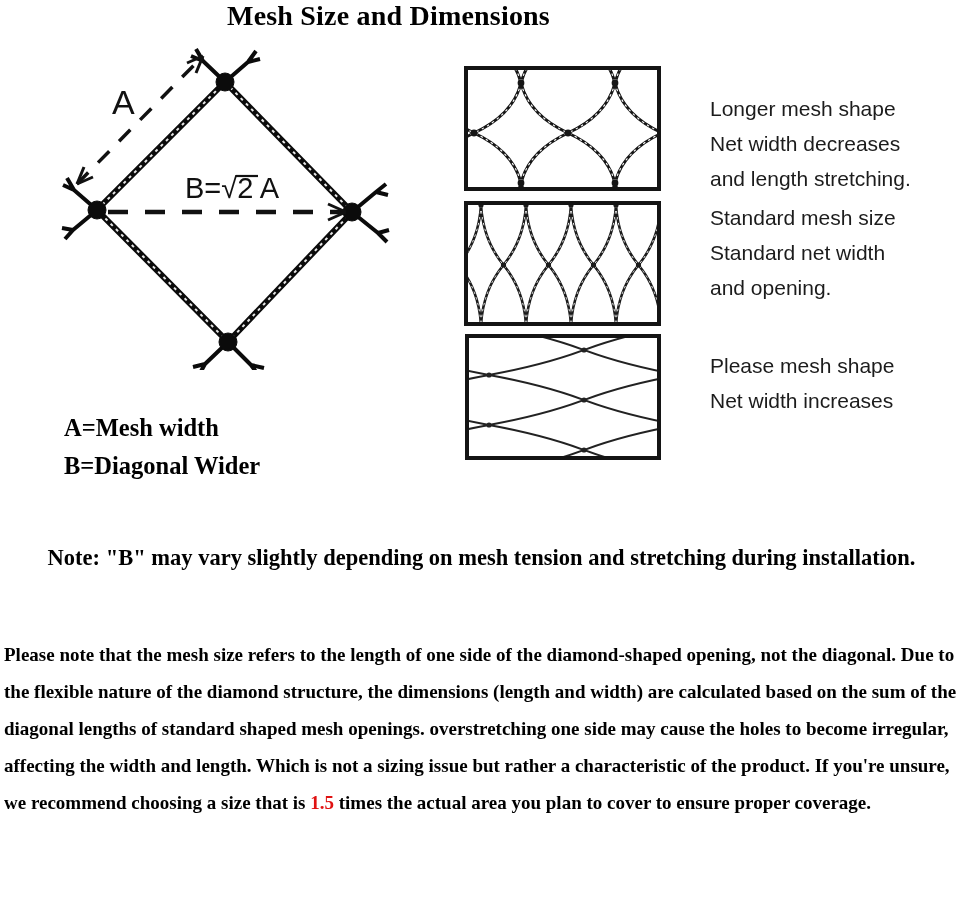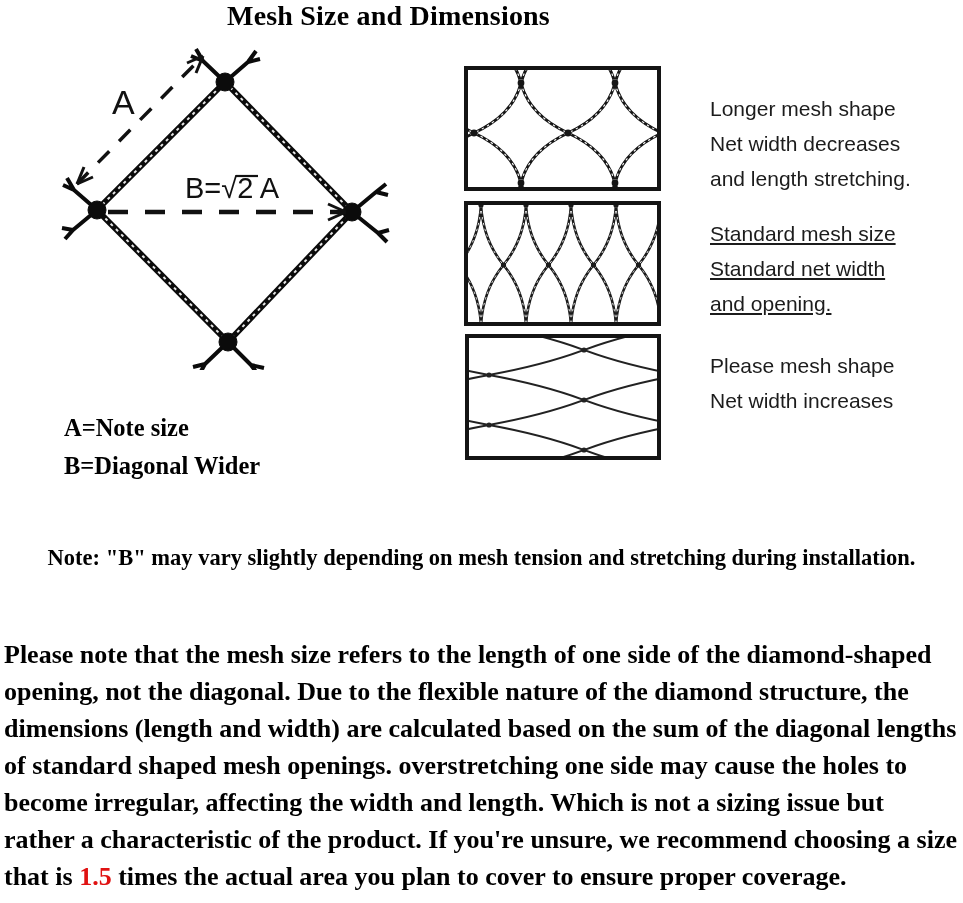--- a/index.html
+++ b/index.html
@@ -18,33 +18,33 @@
   }
   .panel-1{left:464px;top:66px;width:197px;height:125px;}
   .panel-2{left:464px;top:201px;width:197px;height:125px;}
   .panel-3{left:465px;top:334px;width:196px;height:126px;}
   .caption{
     left:710px;width:250px;
     font-family:"Liberation Sans", sans-serif;
     font-size:21px;line-height:35px;color:#1c1c1c;
   }
   .caption-1{top:71px;margin-top:20px;}
-  .caption-2{top:216px;text-decoration:underline;}
+  .caption-2{top:200px;}
   .caption-3{top:348px;}
   .legend{
     left:64px;top:409px;
     font-size:24.5px;font-weight:bold;line-height:38px;
   }
   .note{
     top:545px;left:0;width:963px;text-align:center;
     font-size:22.5px;font-weight:bold;
   }
   .paragraph{
     top:636px;left:4px;width:955px;
-    font-size:26px;font-weight:bold;line-height:37px;
+    font-size:19px;font-weight:bold;line-height:37px;
     text-align:left;
   }
   .hl{font-weight:bold;}
   svg text{font-family:"Liberation Sans", sans-serif;fill:#111;}
 </style>
 </head>
 <body>
 
 <div class="abs page-title">Mesh Size and Dimensions</div>
 
@@ -155,19 +155,19 @@
   <div>Standard mesh size</div>
   <div>Standard net width</div>
   <div>and opening.</div>
 </div>
 <div class="abs caption caption-3">
   <div>Please mesh shape</div>
   <div>Net width increases</div>
 </div>
 
 <div class="abs legend">
-  <div>A=Note size</div>
+  <div>A=Mesh width</div>
   <div>B=Diagonal Wider</div>
 </div>
 
 <div class="abs note">Note: "B" may vary slightly depending on mesh tension and stretching during installation.</div>
 
 <div class="abs paragraph"><span>Please note that the mesh size refers to the length of one side of the diamond-shaped opening, not the diagonal. Due to the flexible nature of the diamond structure, the dimensions (length and width) are calculated based on the sum of the diagonal lengths of standard shaped mesh openings. overstretching one side may cause the holes to become irregular, affecting the width and length. Which is not a sizing issue but rather a characteristic of the product. If you're unsure, we recommend choosing a size that is </span><span class="hl" style="color: rgb(224, 18, 18);">1.5</span><span> times the actual area you plan to cover to ensure proper coverage.</span></div>
 
 </body></html>

